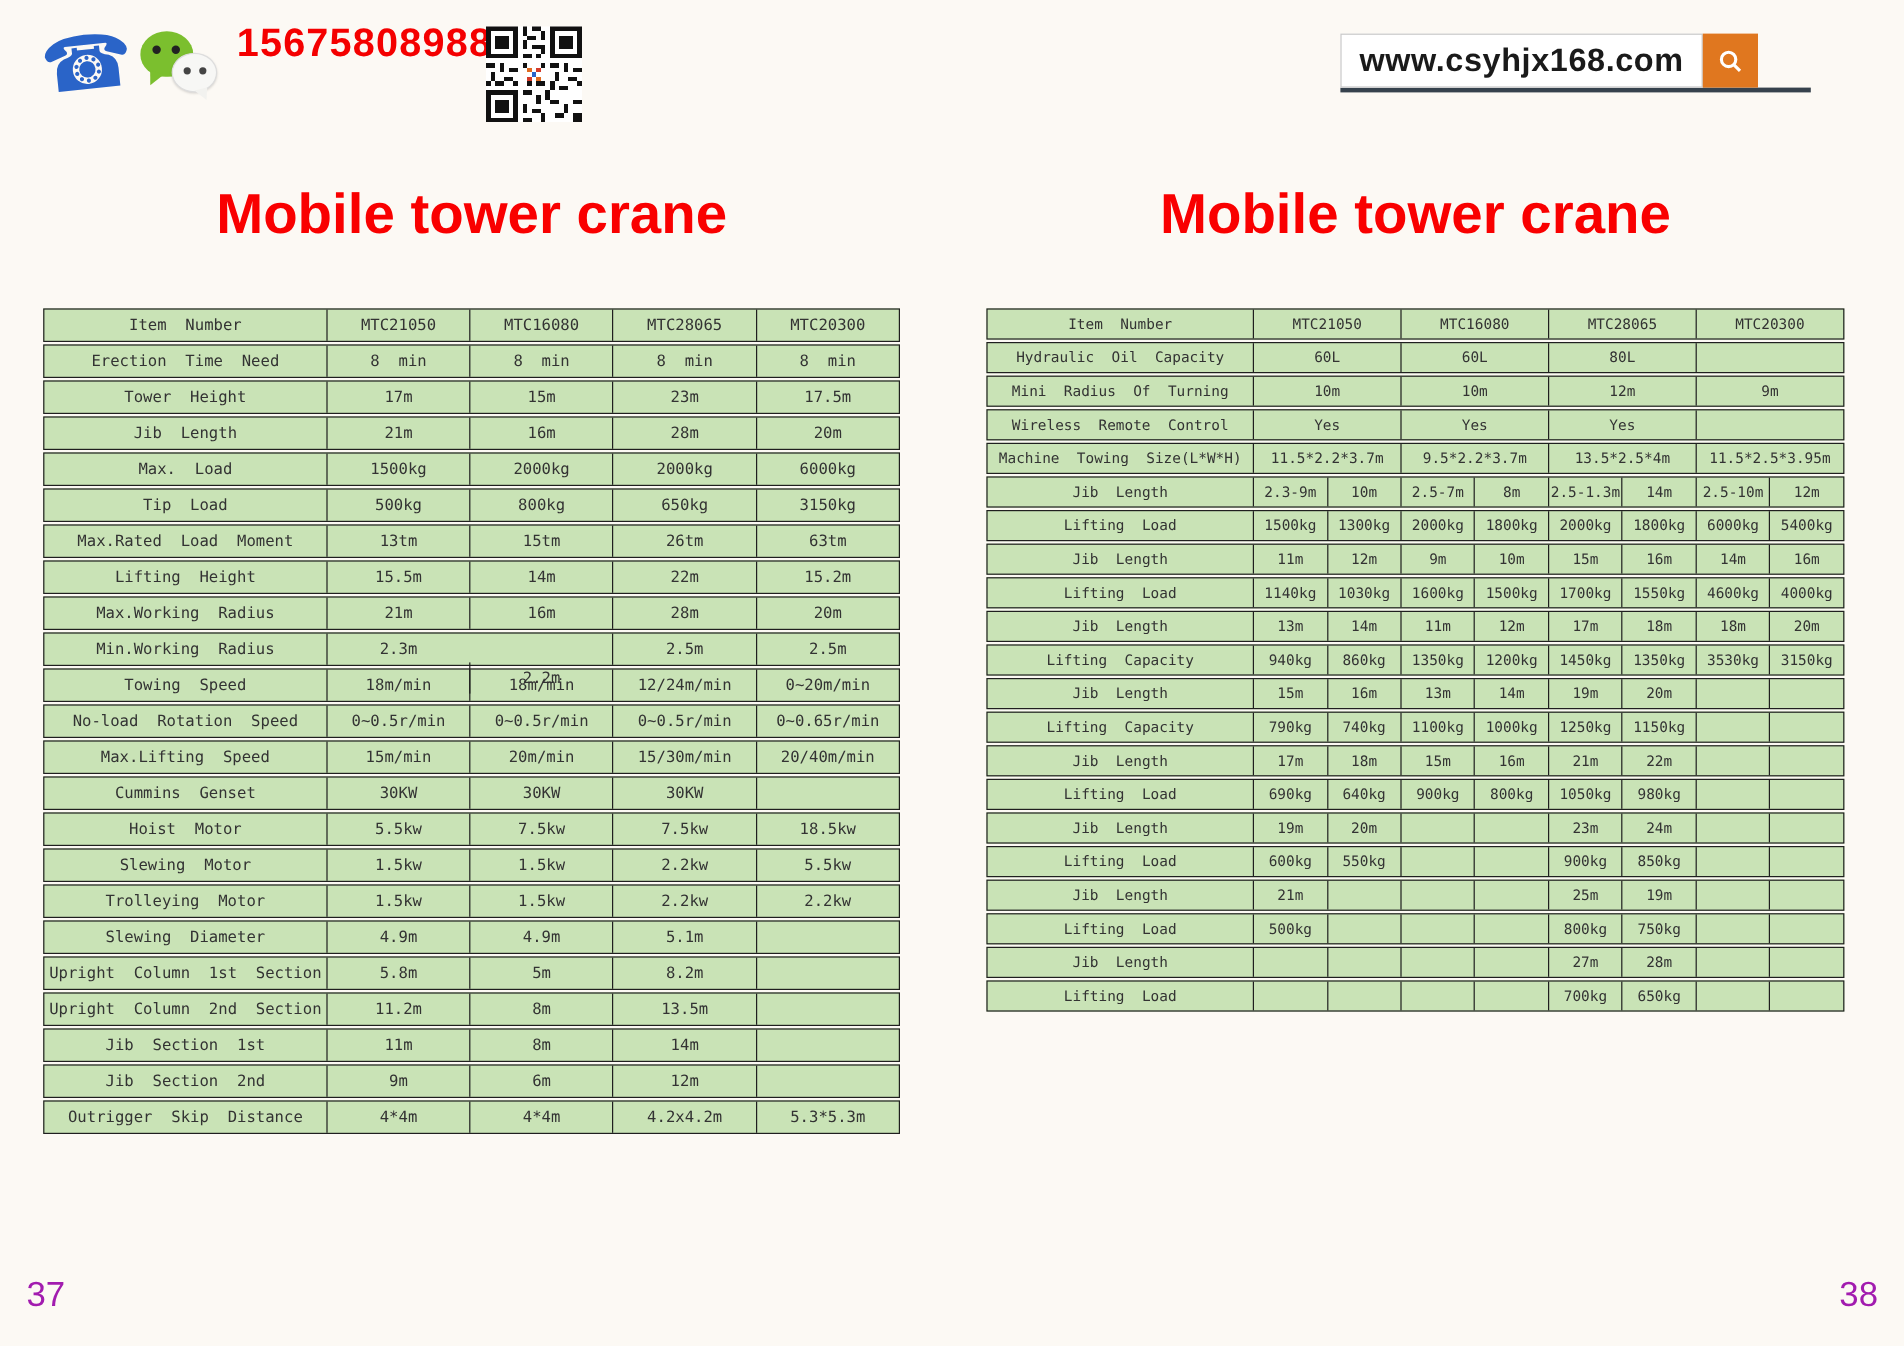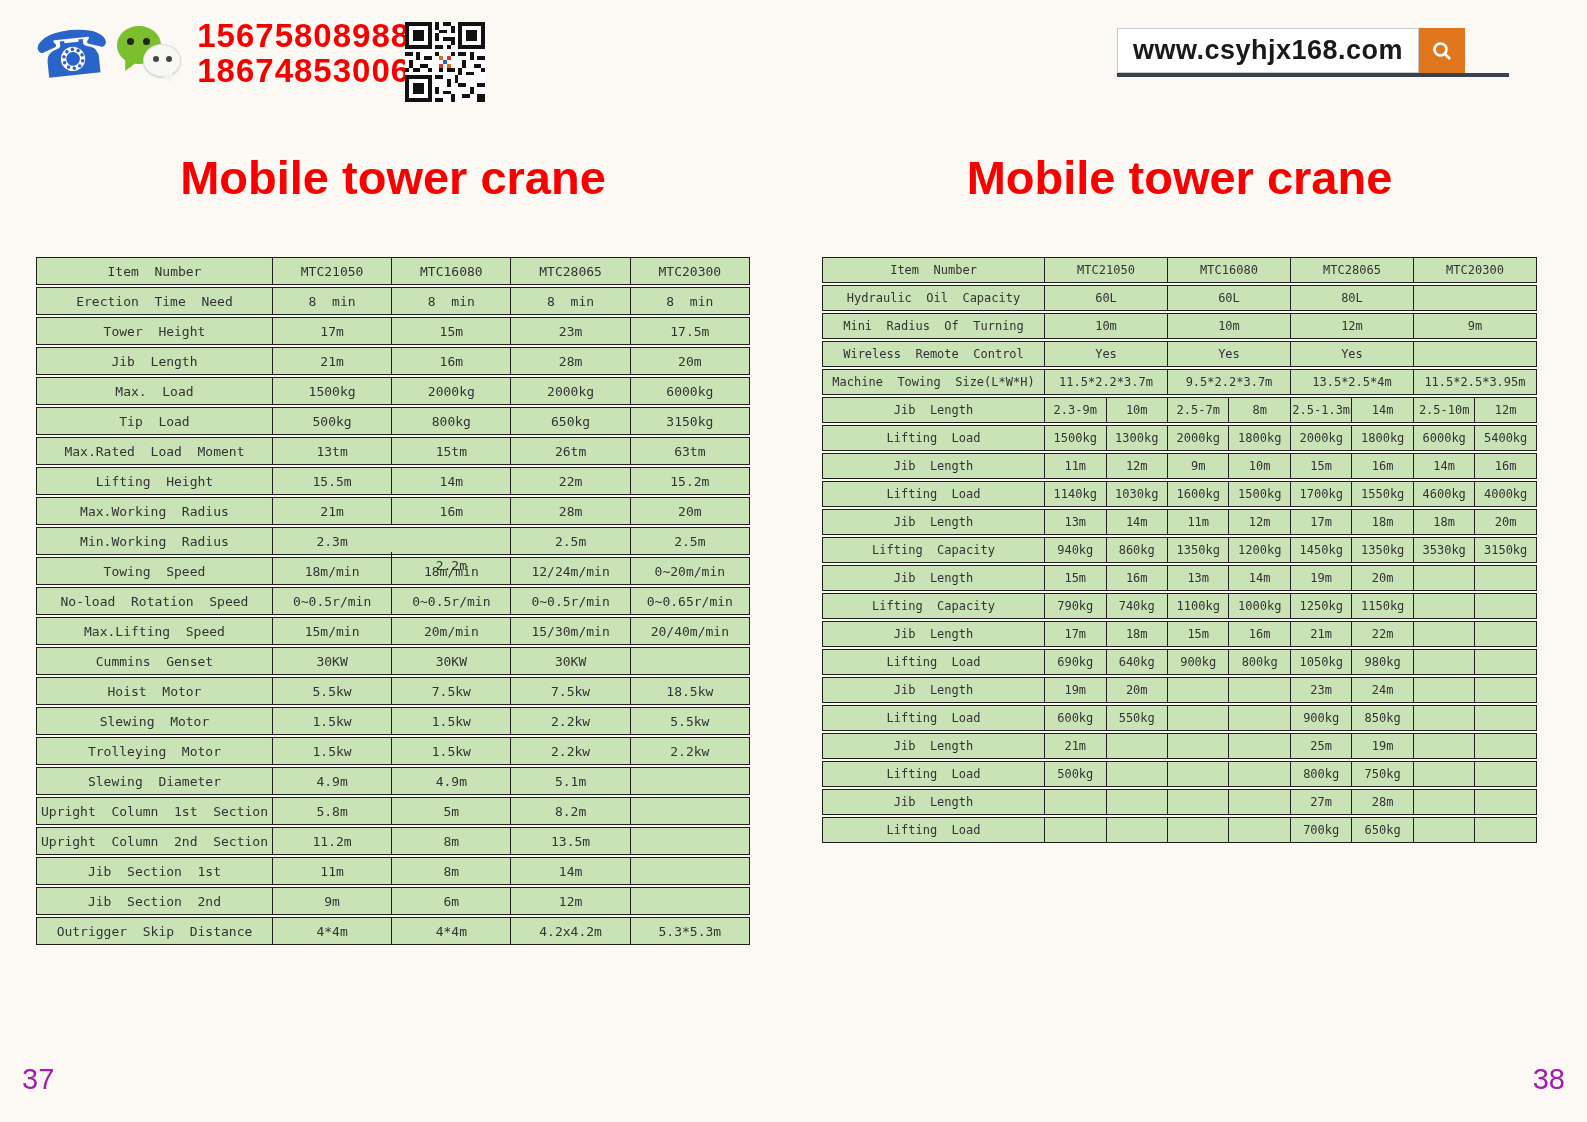--- a/index.html
+++ b/index.html
@@ -109,21 +109,20 @@
 <div class="contact">
   <span class="phone-glyph">☎</span>
   <span class="wechat-icon">
     <span class="wc-big"></span>
     <span class="wc-tail-big"></span>
     <span class="wc-small"></span>
     <span class="wc-tail-small"></span>
   </span>
   <span class="phone-numbers">
     <div>15675808988</div>
-    <div>18674853006</div>
   </span>
 </div>
 
 <svg class="qr" viewBox="0 0 21 21" shape-rendering="crispEdges">
   <rect x="0" y="0" width="21" height="21" fill="#fff"></rect>
   <g fill="#111">
     <rect x="0" y="0" width="7" height="7"></rect>
       <rect x="14" y="0" width="7" height="7"></rect>
       <rect x="0" y="14" width="7" height="7"></rect>
     <rect x="1" y="1" width="5" height="5" fill="#fff"></rect>

